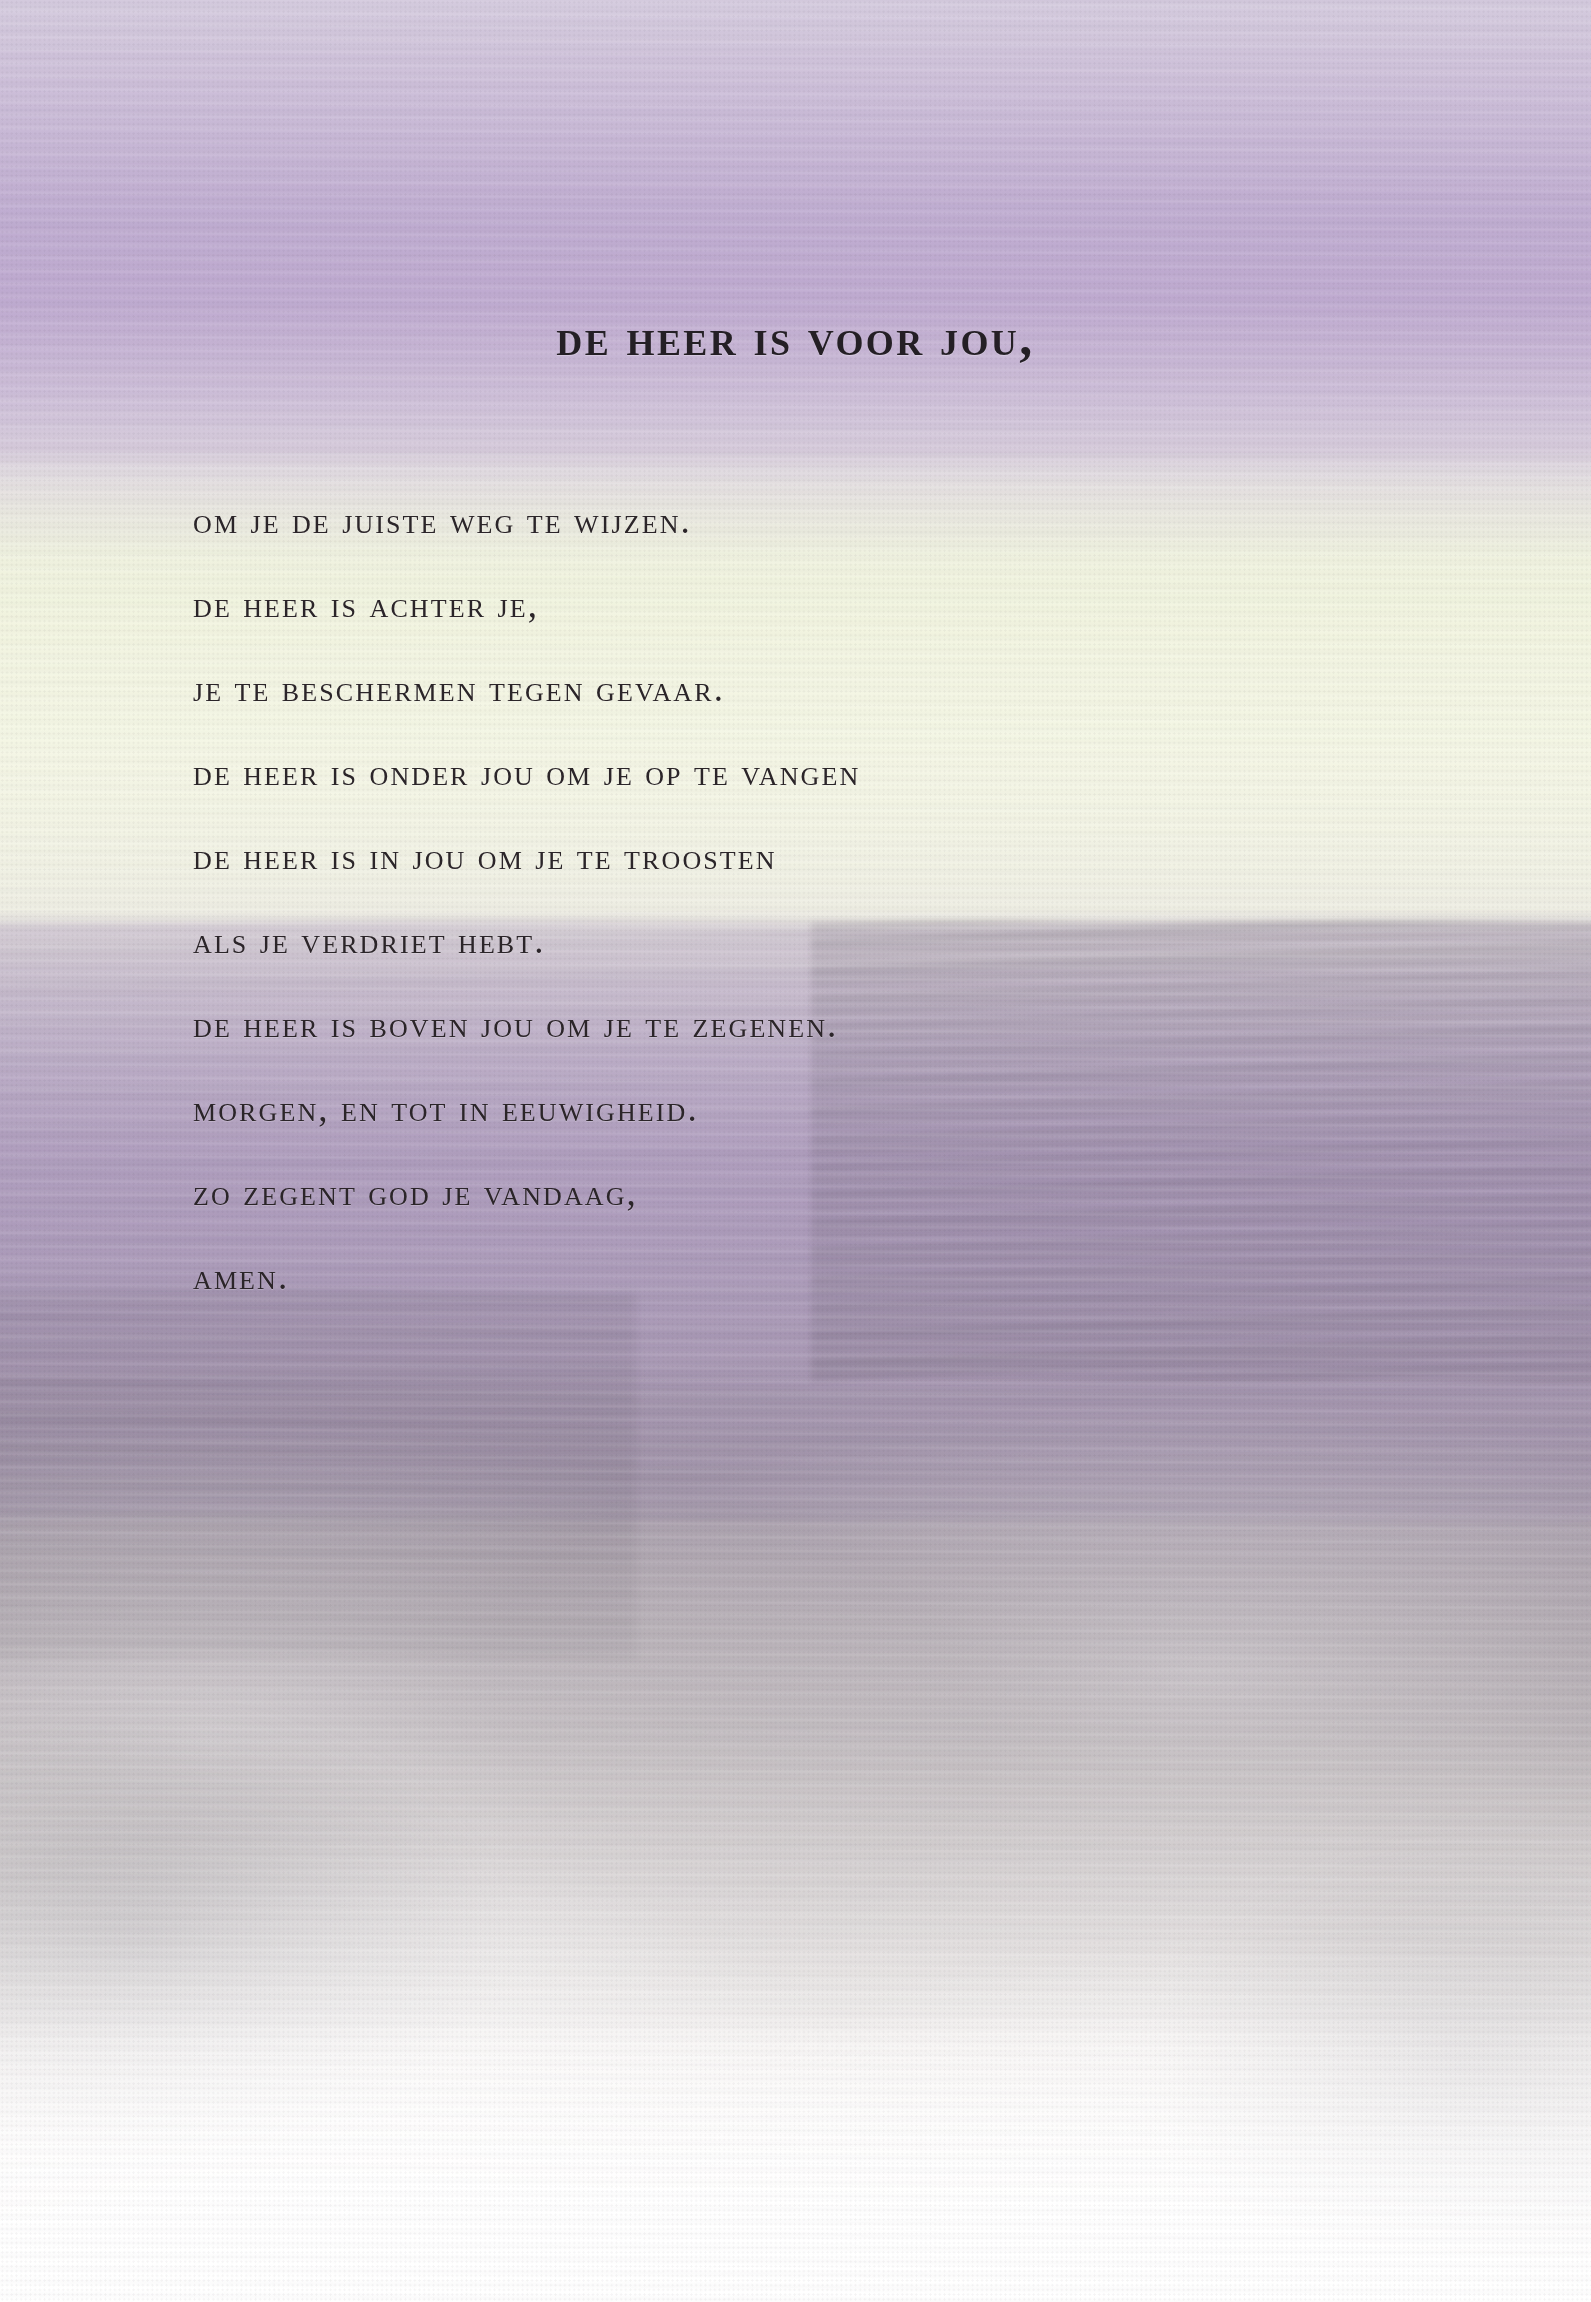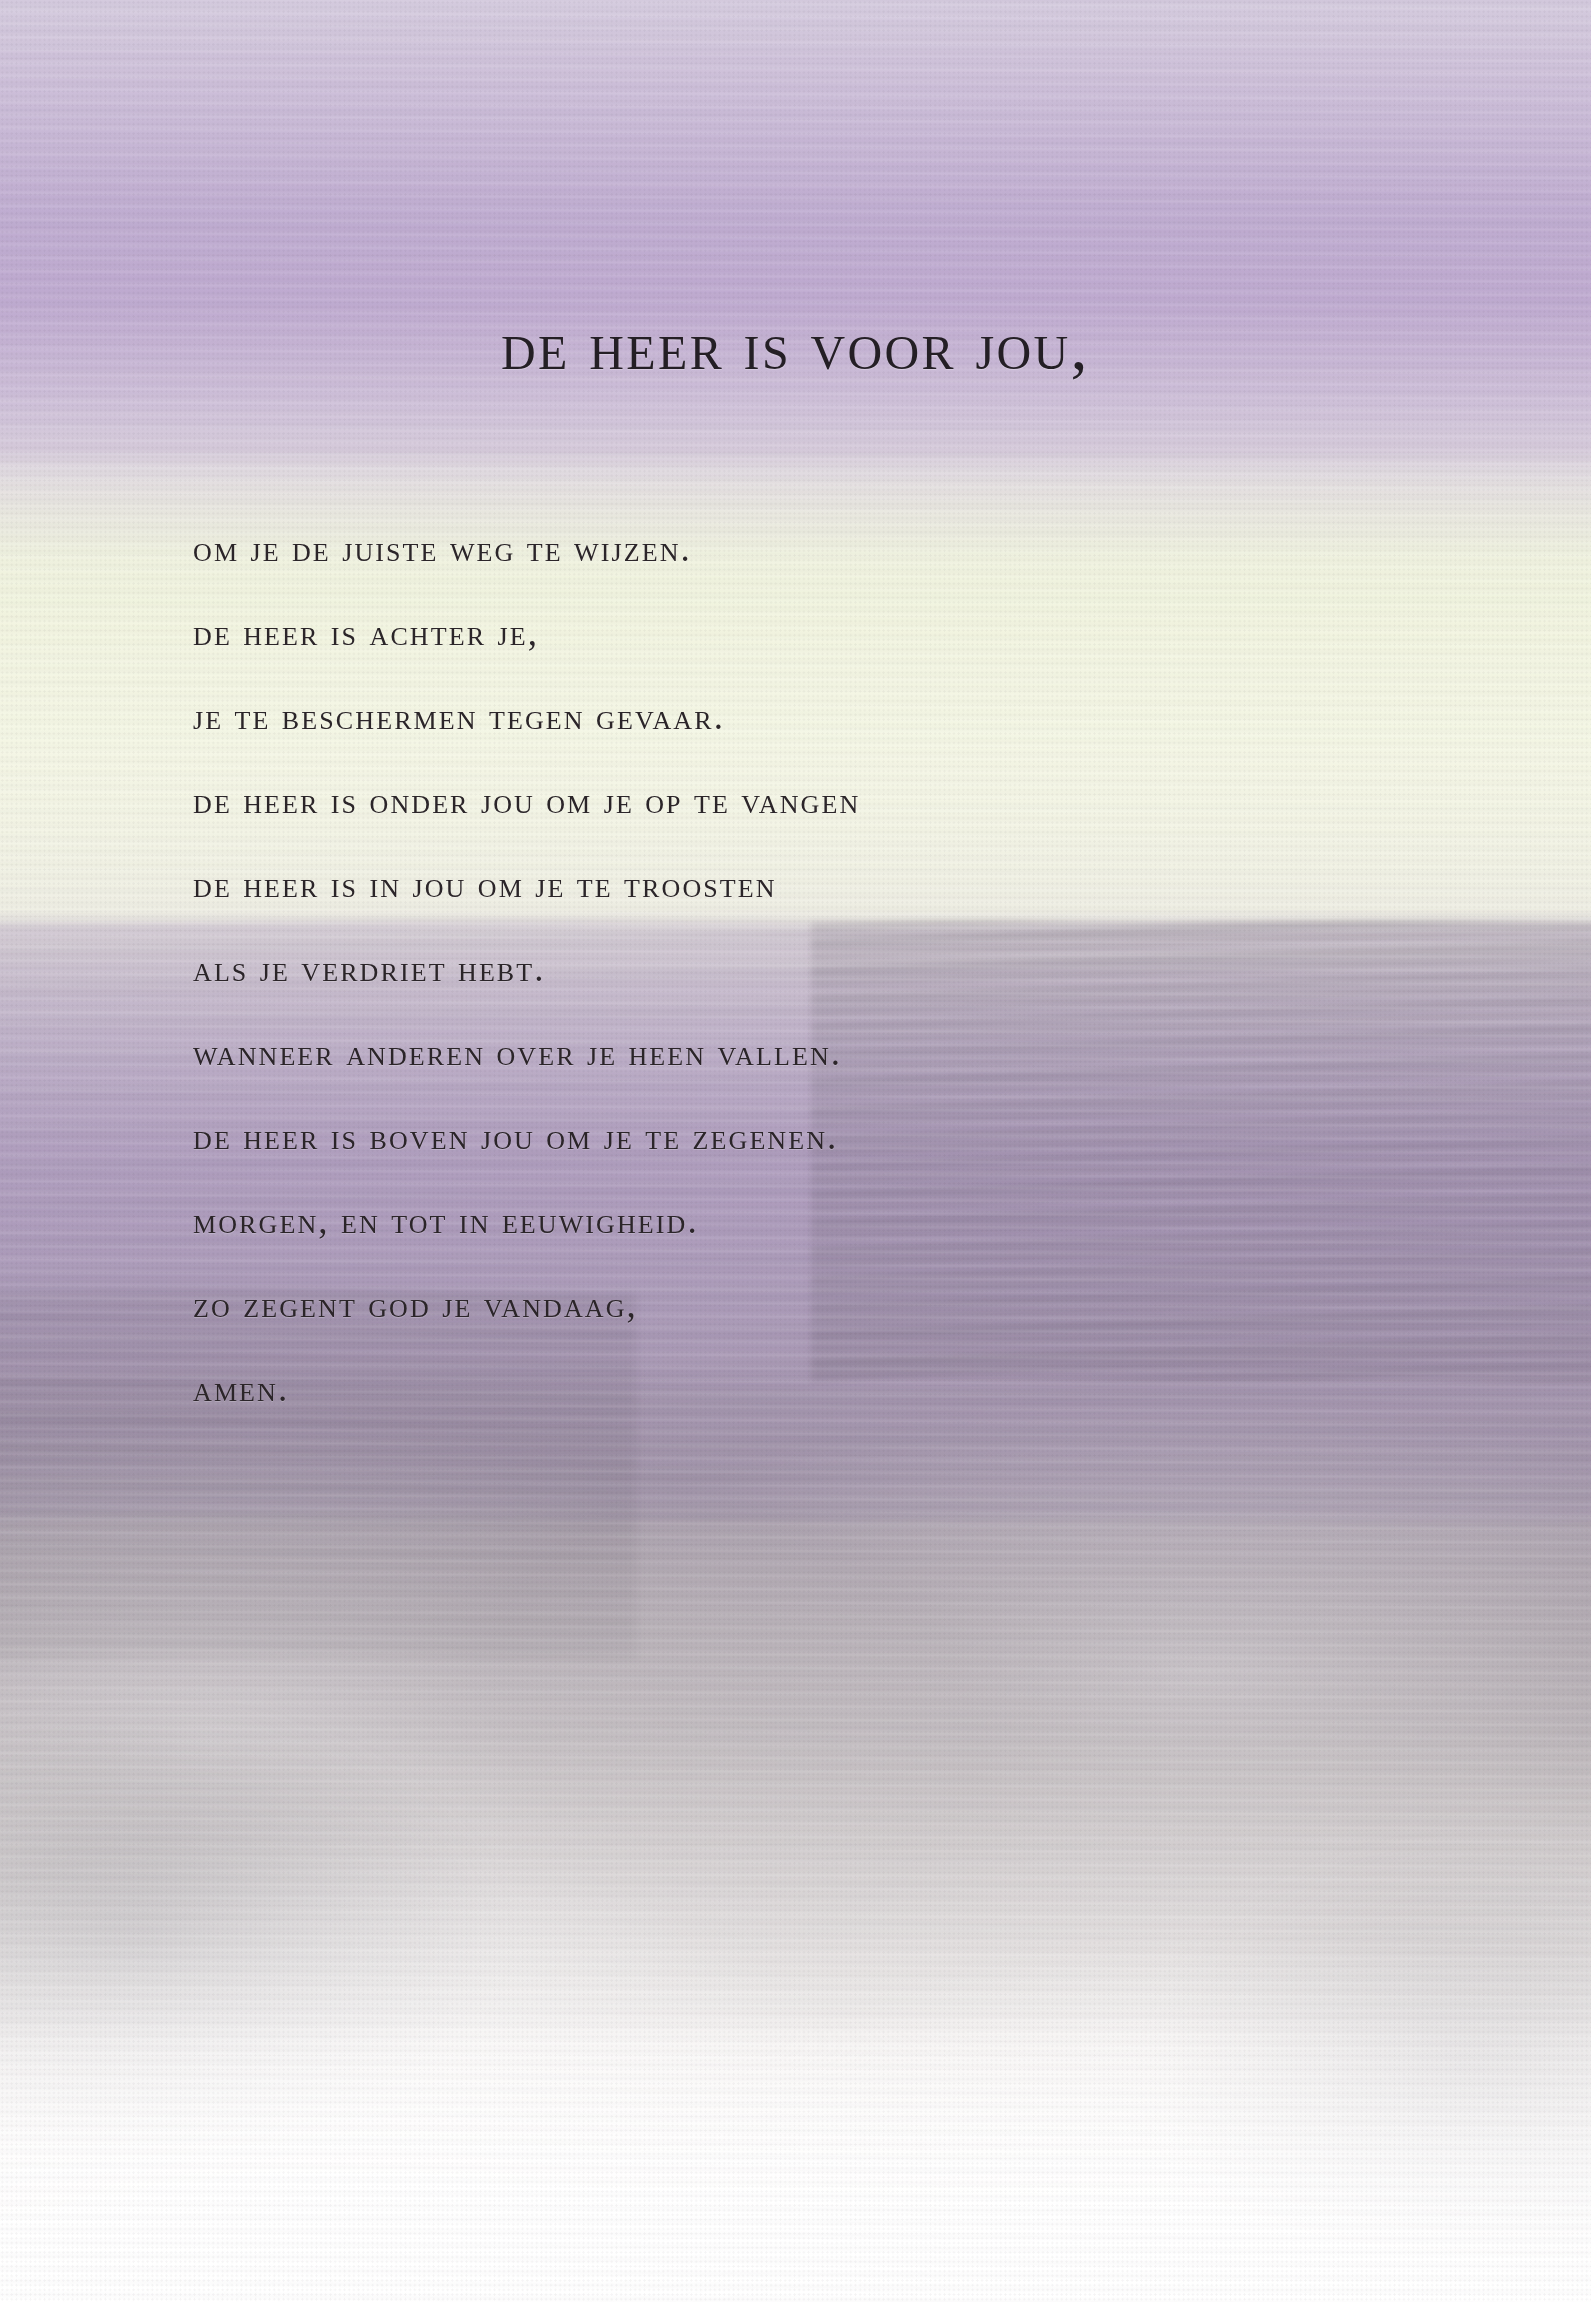--- a/index.html
+++ b/index.html
@@ -248,26 +248,26 @@
     position: absolute;
     inset: 0;
     display: flex;
     flex-direction: column;
     align-items: center;
     color: #2a2429;
   }
 
   .title {
     margin-top: 311px;
-    font-size: 68px;
+    font-size: 52px;
     line-height: 1.05;
     letter-spacing: 2.4px;
     font-variant: small-caps;
     text-transform: lowercase;
-    font-weight: 400;
+    font-weight: 700;
     text-align: center;
     color: #241f25;
     text-shadow: 0 0.9px 0 rgba(255,255,255,0.25);
   }
 
   .verse {
     margin-top: 102px;
     width: 1205px;
     text-align: left;
   }
@@ -309,21 +309,20 @@
 
     <h1 class="title">De Heer is voor jou,</h1>
 
     <div class="verse">
       <p class="line">om je de juiste weg te wijzen.</p>
       <p class="line">De Heer is achter je,</p>
       <p class="line">je te beschermen tegen gevaar.</p>
       <p class="line">De Heer is onder jou om je op te vangen</p>
       <p class="line">De Heer is in jou om je te troosten</p>
       <p class="line">als je verdriet hebt.</p>
-      <p class="line">wanneer anderen over je heen vallen.</p>
       <p class="line">De Heer is boven jou om je te zegenen.</p>
       <p class="line">morgen, en tot in eeuwigheid.</p>
       <p class="line">Zo zegent God je vandaag,</p>
       <p class="line">Amen.</p>
     </div>
 
   </div>
 </div>
 
 

